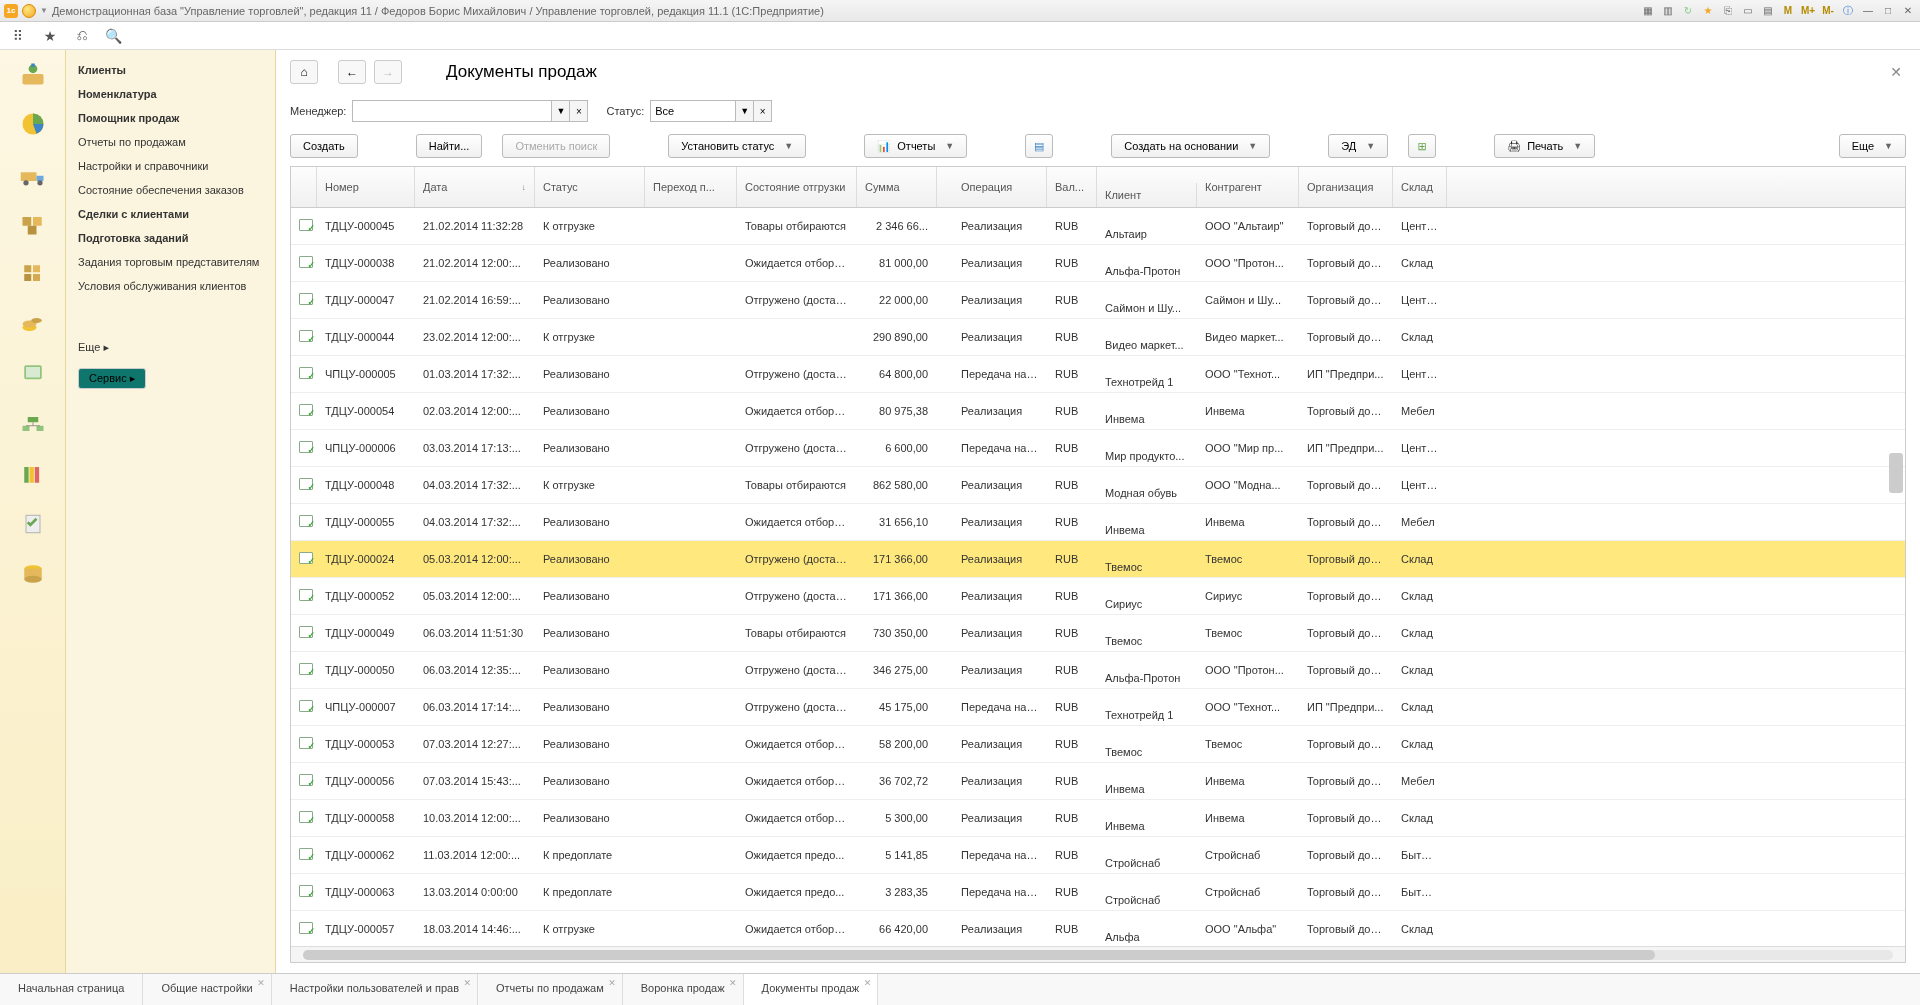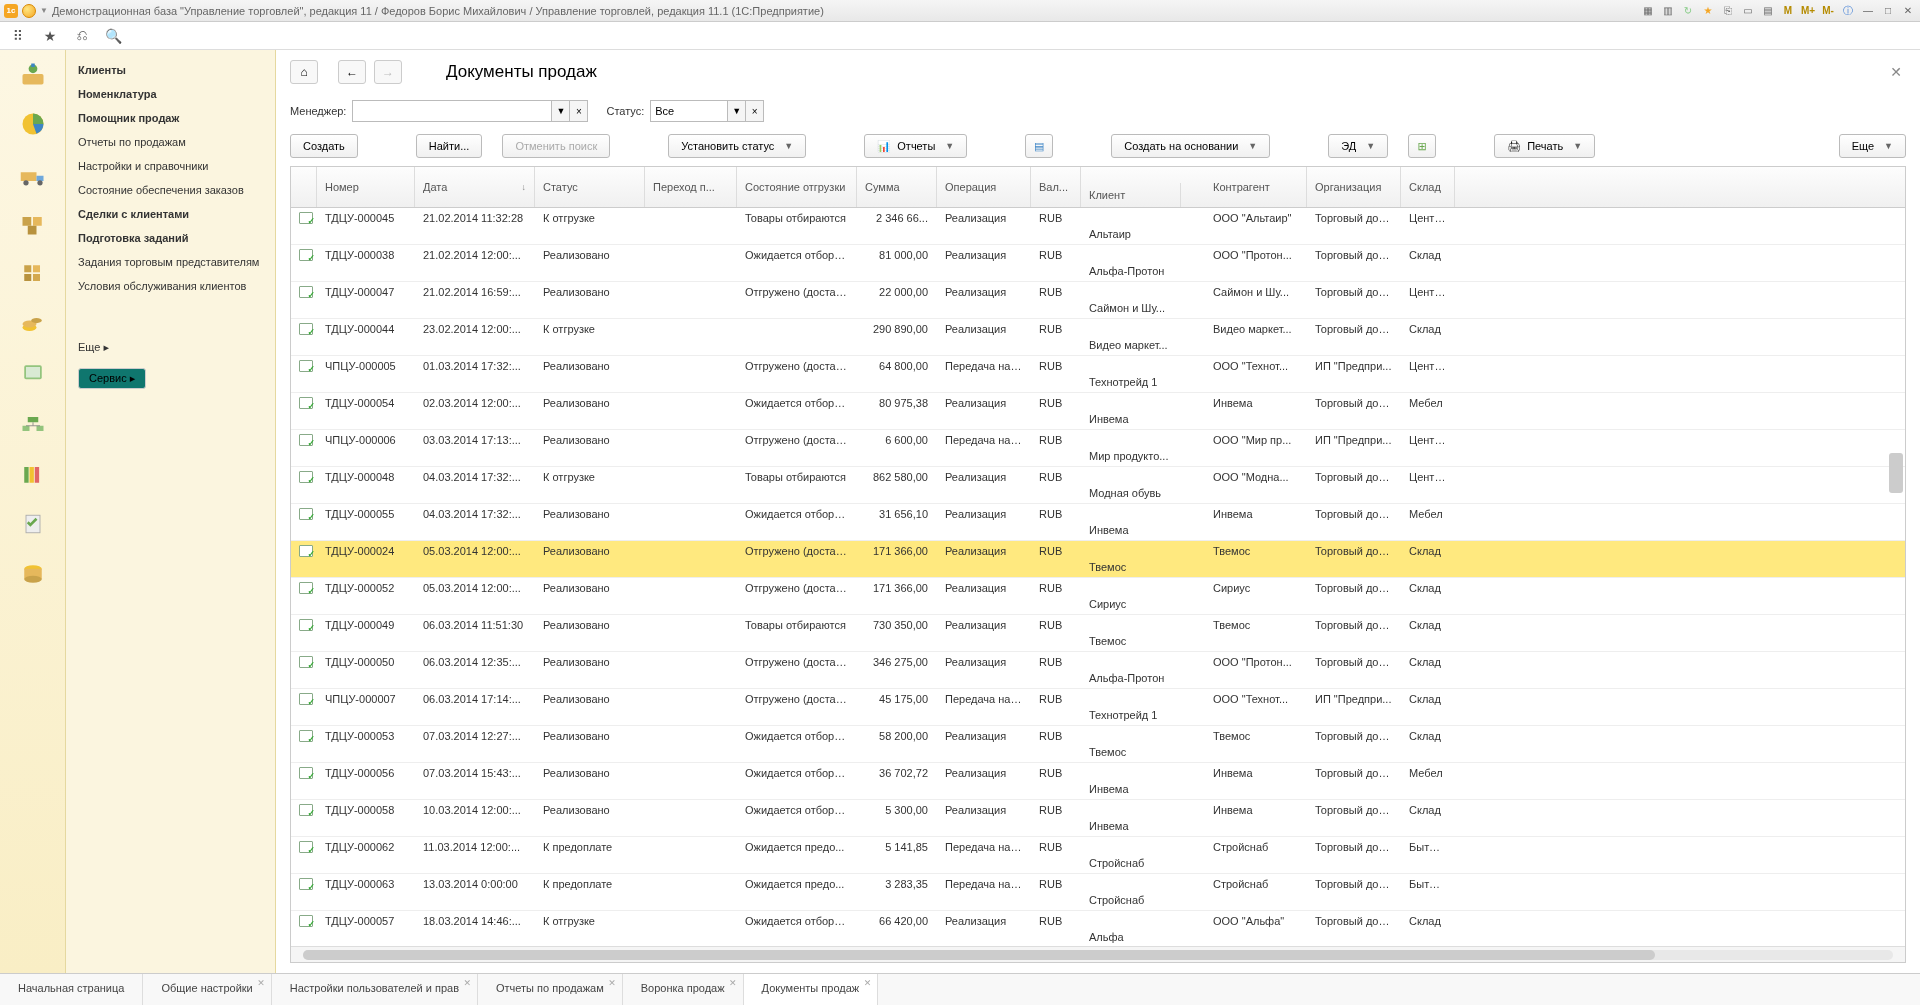--- a/index.html
+++ b/index.html
@@ -49,31 +49,31 @@
 .btn.disabled { color:#aaa; }
 .btn .caret { font-size:9px; color:#666; margin-left:4px;}
 .btn .ico { width:14px; height:14px; display:inline-flex; align-items:center; justify-content:center;}
 .cmd-row .gap { width:18px; }
 .cmd-row .right { margin-left:auto;}
 
 .grid-wrap { flex:1; margin:0 14px 10px; border:1px solid #ccc; overflow:hidden; display:flex; flex-direction:column;}
 .grid-head { display:flex; background:linear-gradient(#fdfdfd,#f0f0f0); border-bottom:1px solid #ccc; }
 .grid-head .gh { padding:6px 8px; border-right:1px solid #ddd; color:#555; display:flex; align-items:center; gap:4px; overflow:hidden; white-space:nowrap;}
 .grid-body { flex:1; overflow-y:auto; }
-.grid-row { display:flex; border-bottom:1px solid #eee; }
+.grid-row { display:flex; border-bottom:1px solid #eee;align-items:center; }
 .grid-row.sel { background:#ffe97f; }
 .grid-row .gc { padding:4px 8px; border-right:1px solid transparent; overflow:hidden; white-space:nowrap; text-overflow:ellipsis; color:#333;}
 .grid-row .gc.num { text-align:right; }
 .doc-icon { width:14px; height:12px; background:#fff; border:1px solid #8a8; border-radius:1px; position:relative; display:inline-block; margin-right:2px;}
 .doc-icon::after{ content:"✓"; position:absolute; bottom:-3px; right:-3px; color:#3a3; font-size:9px; font-weight:bold;}
 
 .c-ico{width:26px;flex:0 0 26px;} .c-num{width:98px;flex:0 0 98px;} .c-date{width:120px;flex:0 0 120px;} .c-stat{width:110px;flex:0 0 110px;}
 .c-trans{width:92px;flex:0 0 92px;} .c-ship{width:120px;flex:0 0 120px;} .c-sum{width:80px;flex:0 0 80px;}
-.c-op{width:94px;flex:0 0 94px;} .c-cur{width:50px;flex:0 0 50px;} .c-cli{width:100px;flex:0 0 100px;margin-top:16px;}
-.c-ctr{width:102px;flex:0 0 102px;margin-left:24px;} .c-org{width:94px;flex:0 0 94px;} .c-whs{width:54px;flex:0 0 54px;}
+.c-op{width:94px;flex:0 0 94px;margin-left:16px;} .c-cur{width:50px;flex:0 0 50px;} .c-cli{width:100px;flex:0 0 100px;margin-top:16px;}
+.c-ctr{width:102px;flex:0 0 102px;} .c-org{width:94px;flex:0 0 94px;} .c-whs{width:54px;flex:0 0 54px;}
 .grid-foot { height:16px; background:#f5f5f5; border-top:1px solid #ddd; position:relative;}
 .grid-foot .hscroll{ position:absolute; left:12px; right:12px; top:3px; height:10px; background:#e8e8e8; border-radius:5px;}
 .grid-foot .hthumb{ position:absolute; left:0; width:85%; height:10px; background:#ccc; border-radius:5px;}
 
 .v-scroll { position:absolute; right:17px; top:280px; bottom:26px; width:14px; }
 .v-scroll .vthumb{ position:absolute; top:20%; width:100%; height:40px; background:#ccc; border-radius:3px;}
 
 .bottom-tabs { height:32px; border-top:1px solid #ccc; display:flex; background:#f8f8f8;}
 .btab { padding:8px 18px; border-right:1px solid #ddd; color:#444; position:relative;}
 .btab.active { background:#fff; }
@@ -227,21 +227,21 @@
     <div class="filter-row">
       <label>Менеджер:</label>
       <span class="combo">
         <input style="width: 200px;" value="">
         <span class="dd">▼</span>
         <span class="clr">×</span>
       </span>
       <span style="width:6px;"></span>
       <label>Статус:</label>
       <span class="combo">
-        <input style="width: 78px;" value="Все">
+        <input style="width: 86px;" value="Все">
         <span class="dd">▼</span>
         <span class="clr">×</span>
       </span>
     </div>
 
     <div class="cmd-row">
       <span class="btn">Создать</span>
       <span class="gap"></span>
       <span class="btn">Найти...</span>
       <span class="btn disabled">Отменить поиск</span>

